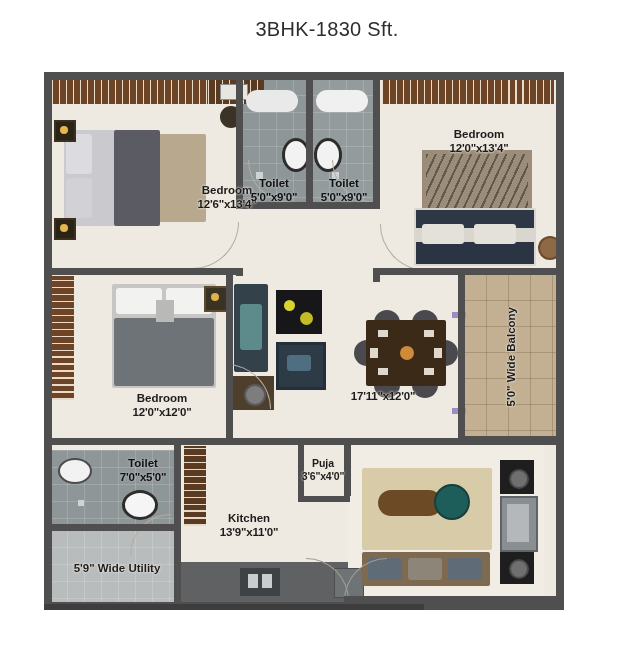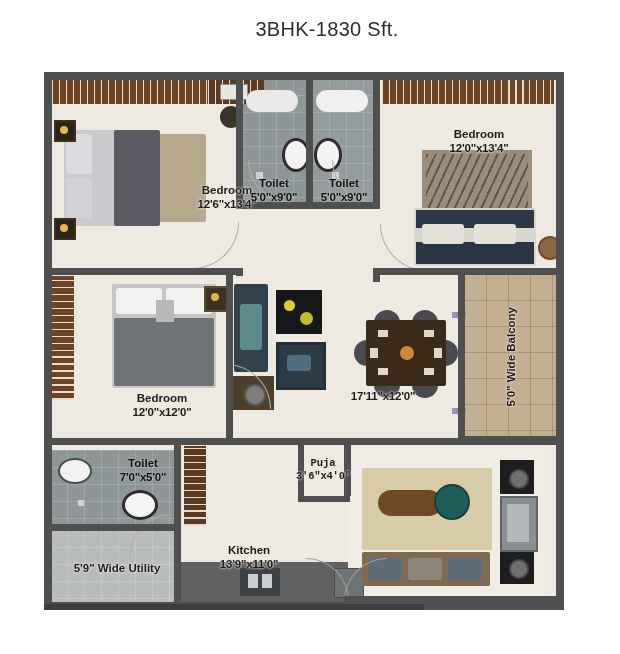--- a/index.html
+++ b/index.html
@@ -352,26 +352,26 @@
 
   <div class="label" style="left:274px;top:318px;width:130px;">
     <span class="dm">17'11"x12'0"</span>
   </div>
 
   <div class="label light" style="left:62px;top:385px;width:74px;">
     <span class="nm">Toilet</span>
     <span class="dm">7'0"x5'0"</span>
   </div>
 
-  <div class="label" style="left:150px;top:440px;width:110px;margin-top:32px;">
+  <div class="label" style="left:150px;top:440px;width:110px;">
     <span class="nm">Kitchen</span>
     <span class="dm">13'9"x11'0"</span>
   </div>
 
-  <div class="label" style="left:252px;top:385px;width:54px;font-size:10.5px;line-height:12.5px;font-family:Liberation Mono, monospace;">
+  <div class="label" style="left:252px;top:385px;width:54px;font-size:10.5px;line-height:12.5px;">
     <span class="nm">Puja</span>
     <span class="dm">3'6"x4'0"</span>
   </div>
 
 
   <div class="label single" style="left:18px;top:490px;width:110px;">5'9" Wide Utility</div>
 
   <div class="label single rot" style="left:410px;top:278px;width:116px;">5'0" Wide Balcony</div>
 
 </div>

